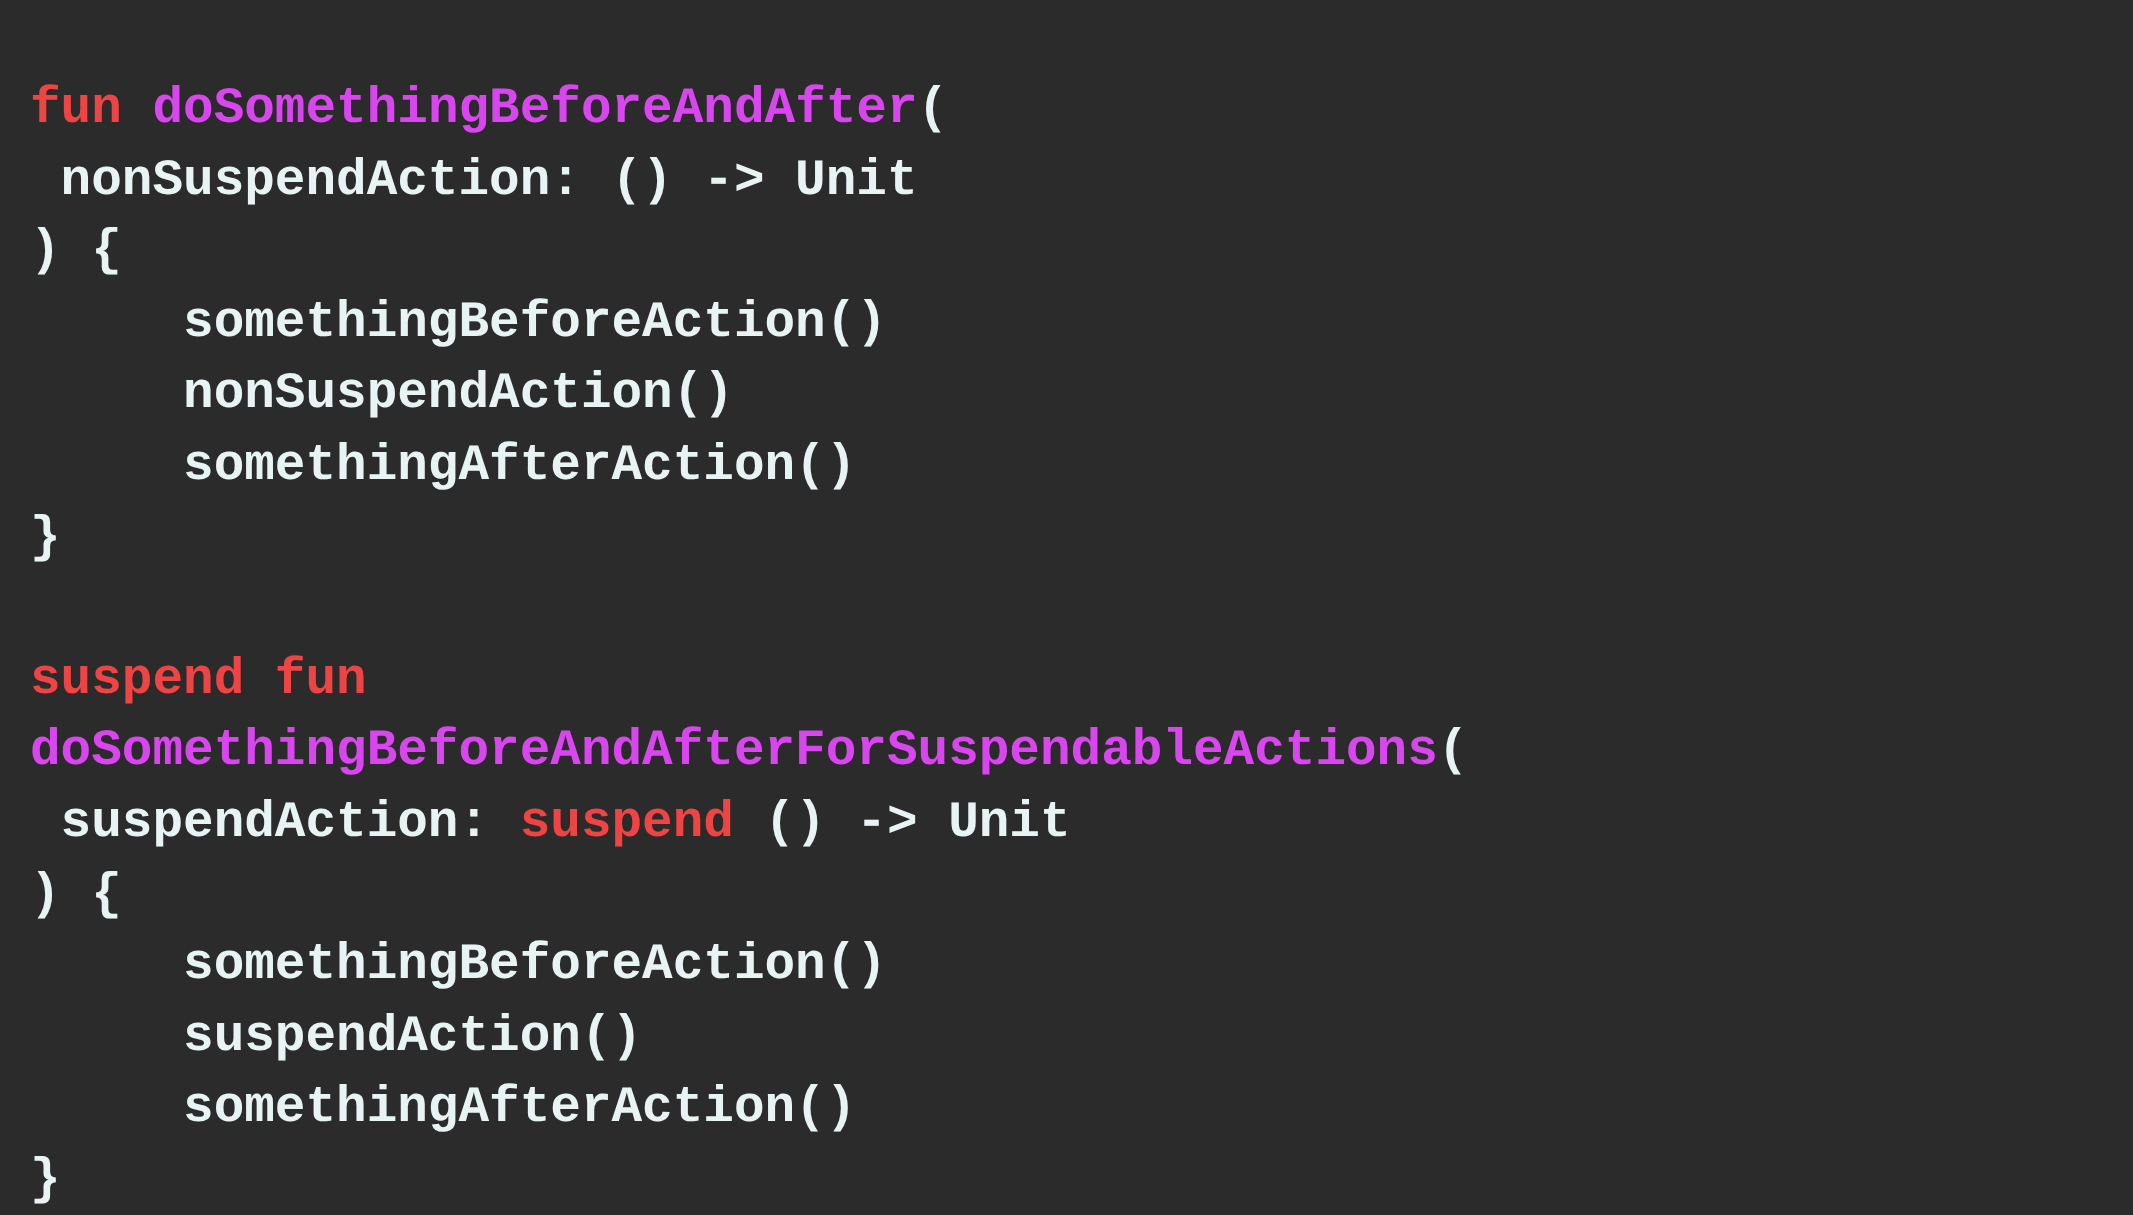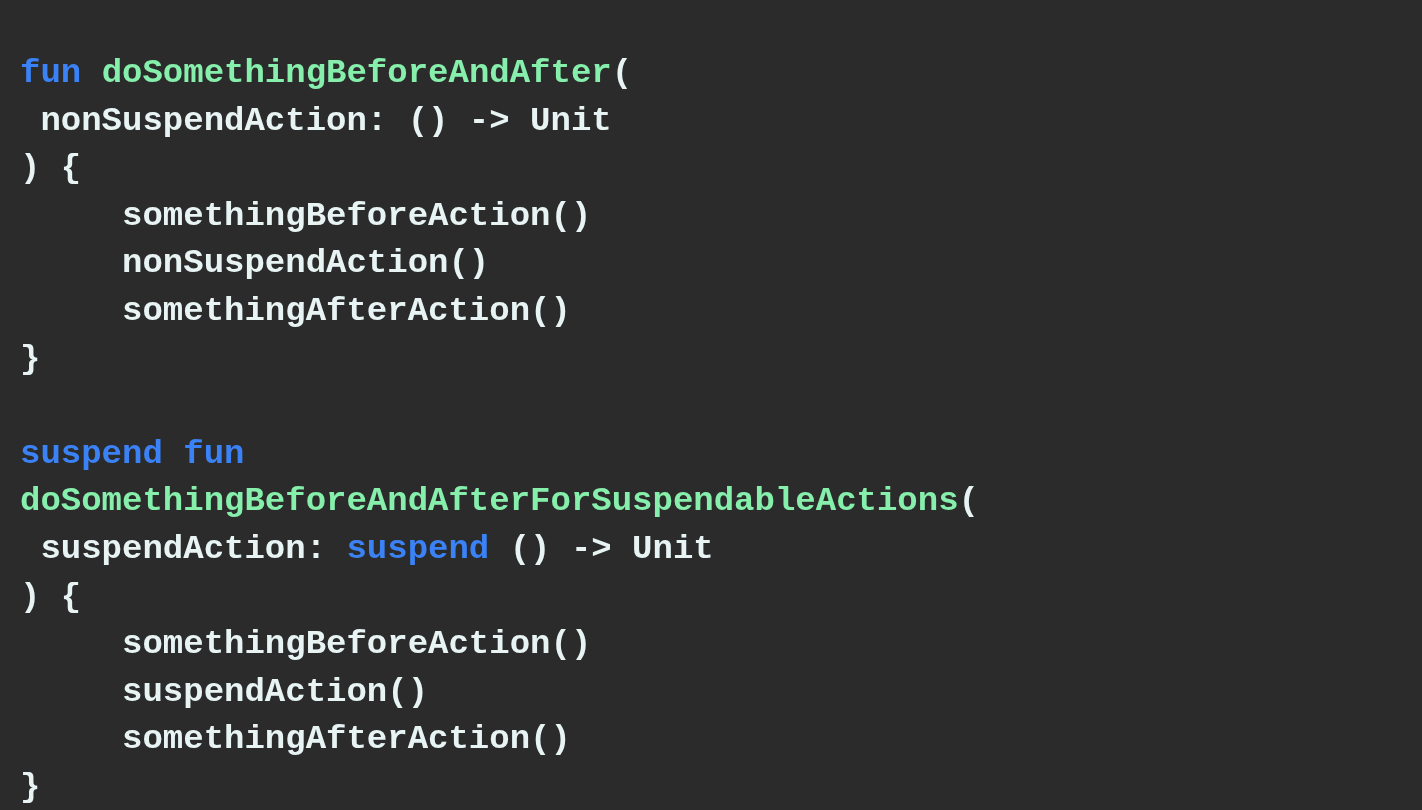--- a/index.html
+++ b/index.html
@@ -13,22 +13,22 @@
   pre.code {
     margin: 0;
     padding: 50px 20px 20px 20px;
     font-family: "Menlo", "Consolas", "Courier New", monospace;
     font-weight: bold;
     font-size: 34px;
     line-height: 1.4;
     color: #e8f4f4;
     white-space: pre;
   }
-  .kw   { color: #3b82f6; }  
-  .fn   { color: #86efac; }  
+  .kw   { color: #ef4444; }  
+  .fn   { color: #d946ef; }  
   .def  { color: #e8f4f4; }  
 </style>
 </head>
 <body>
 
 <pre class="code"><span class="kw">fun</span><span class="def"> </span><span class="fn">doSomethingBeforeAndAfter</span><span class="def">(
  nonSuspendAction: () -&gt; Unit
 ) {
      somethingBeforeAction()
      nonSuspendAction()

